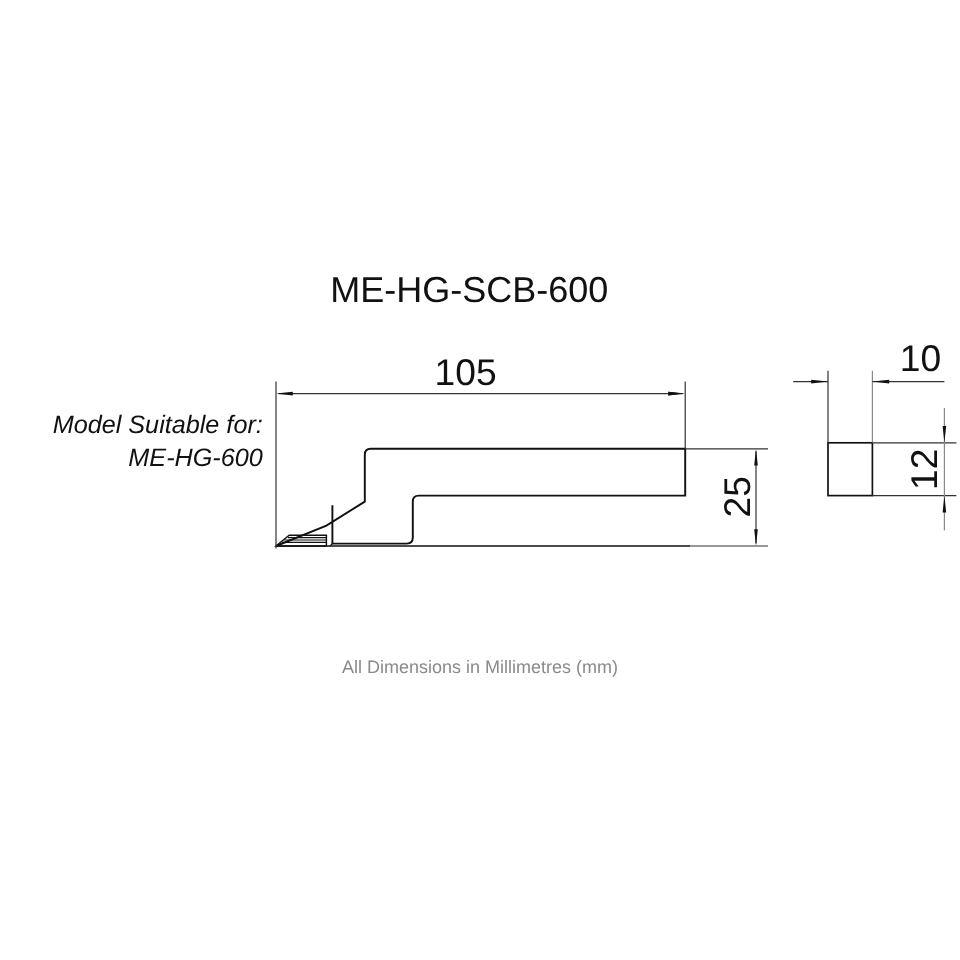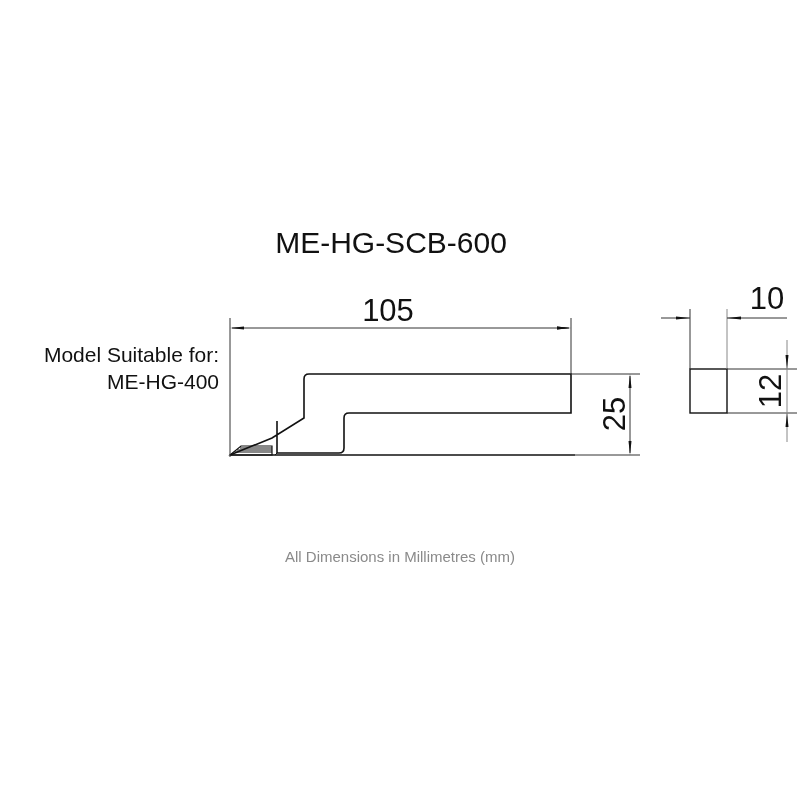--- a/index.html
+++ b/index.html
@@ -1,30 +1,30 @@
 <!DOCTYPE html>
 <html><head>
   <meta charset="utf-8">
   <style>
     html, body { margin: 0; padding: 0; background: #ffffff; }
     body { width: 800px; height: 800px; position: relative; overflow: hidden; font-family: "Liberation Sans", sans-serif; }
     .title { position: absolute; left: 0; width: 800px; top: 226px; text-align: center; font-size: 30px; color: #111; transform: translateX(-9px); }
-    .model { position: absolute; right: 581px; top: 341px; text-align: right; font-size: 21px; line-height: 27px; color: #111; }
+    .model { position: absolute; right: 581px; top: 341px; text-align: right; font-size: 21px; line-height: 27px; color: #111; font-style: italic; }
     .note { position: absolute; left: 0; width: 800px; top: 548px; text-align: center; font-size: 15px; color: #8a8a8a; }
     svg.drawing { position: absolute; left: 0; top: 0; }
     .dimtext { font-family: "Liberation Sans", sans-serif; fill: #111; }
   </style>
 </head>
 <body>
 
 <div class="title">ME-HG-SCB-600</div>
 
 <div class="model">
   <div>Model Suitable for:</div>
-  <div>ME-HG-400</div>
+  <div>ME-HG-600</div>
 </div>
 
 <svg class="drawing" width="800" height="800" viewBox="0 0 800 800">
   <defs>
     <marker id="arr" markerWidth="12" markerHeight="6" refX="12" refY="3" orient="auto" markerUnits="userSpaceOnUse">
       <path d="M0,1.5 L12,3 L0,4.5 Z" fill="#111"></path>
     </marker>
   </defs>
 
   <g stroke="#111" fill="none" stroke-width="1.6">

